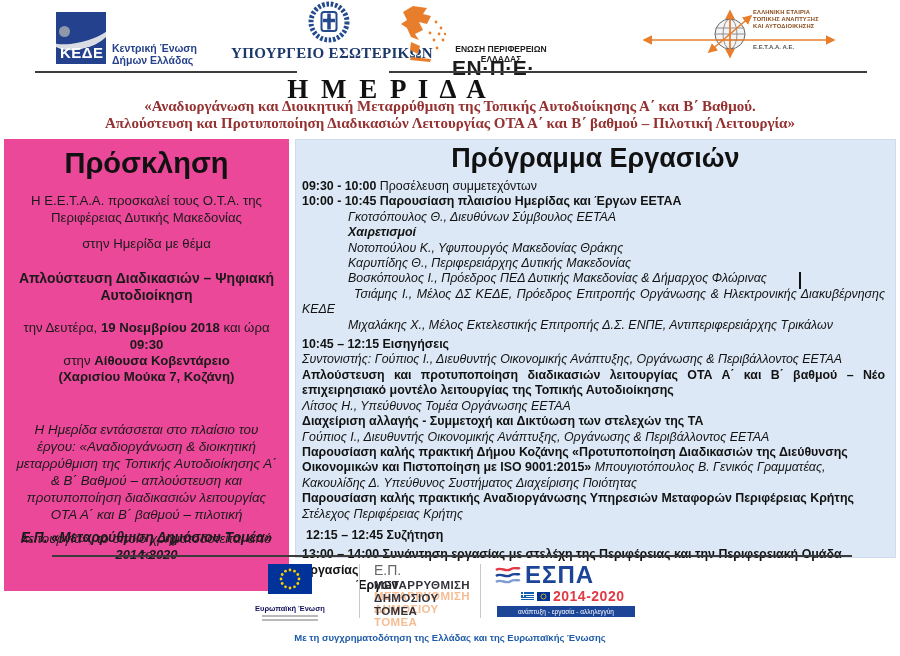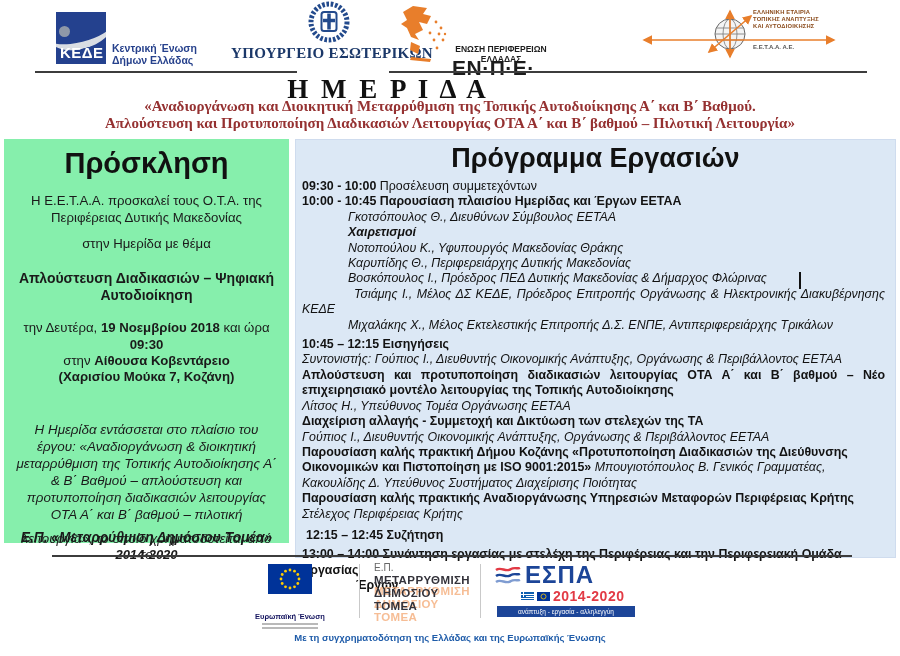--- a/index.html
+++ b/index.html
@@ -26,21 +26,21 @@
   .header-rule{position:absolute;top:71px;height:2px;background:#3c3c3c;}
   .hr-left{left:35px;width:262px;}
   .hr-right{left:389px;width:478px;}
   
   .main-title{position:absolute;left:0;top:74px;width:776px;text-align:center;
     font-family:"Liberation Serif",serif;font-weight:bold;font-size:27px;letter-spacing:3px;color:#111;}
   .sub1,.sub2{position:absolute;left:0;width:900px;text-align:center;
     font-family:"Liberation Serif",serif;font-weight:bold;font-size:15px;color:#953131;}
   .sub1{top:98px;} .sub2{top:115px;}
   
-  .invitation{position:absolute;left:4px;top:139px;width:285px;height:404px;background:#86efac;
+  .invitation{position:absolute;left:4px;top:139px;width:285px;height:452px;background:#ec4899;
     box-sizing:border-box;padding:2px 12px;text-align:center;}
   .invitation h2{margin:6px 0 0;font-size:29px;font-weight:bold;color:#111;}
   .inv-p{margin:0;font-size:13.2px;line-height:16.5px;color:#1a1a1a;}
   .inv-intro{margin-top:13px;}
   .inv-lead{margin-top:10px;}
   .inv-theme{margin-top:17px;font-size:14px;line-height:17px;font-weight:bold;}
   .inv-date{margin-top:15px;line-height:17px;}
   .inv-note{margin-top:35px;font-style:italic;font-size:13.4px;line-height:17px;}
   .inv-note2{margin-top:8px;font-style:italic;font-size:13.4px;}
   .inv-funding{position:absolute;left:4px;top:530px;width:285px;text-align:center;
@@ -61,24 +61,24 @@
   .gap{margin-top:4px !important;}
   .gap6{margin-top:6px !important;}
   .text-cursor{position:absolute;left:799px;top:272px;width:1.5px;height:17px;background:#111;}
   
   .bottom-rule{position:absolute;left:52px;top:555px;width:800px;height:2px;background:#3c3c3c;}
   
   .footer{position:absolute;left:0;top:562px;width:900px;display:flex;justify-content:center;align-items:flex-start;}
   .f-block{text-align:center;}
   .f-div{width:1px;height:54px;background:#c9c9c9;margin:2px 14px 0;}
   .eu-block{width:110px;padding-top:2px;}
-  .eu-label{font-size:7.5px;font-weight:bold;color:#13135e;margin-top:14px;}
+  .eu-label{font-size:7.5px;font-weight:bold;color:#13135e;margin-top:6px;}
   .eu-subline{width:56px;height:2px;background:#b9b9b9;margin:2px auto 0;}
   .ep-block{width:92px;text-align:left;}
-  .ep-small{font-size:10px;color:#666;margin:0 0 1px;}
+  .ep-small{font-size:14px;color:#666;margin:0 0 1px;}
   .ep-line{font-size:11.5px;line-height:13px;font-weight:800;color:#33323a;letter-spacing:.4px;
     text-shadow:0 11px 0 rgba(244,177,131,.85);}
   .espa-block{width:170px;text-align:left;padding-top:1px;}
   .espa-row1{display:flex;align-items:center;gap:4px;}
   .espa-name{font-size:24px;font-weight:800;color:#1C4598;letter-spacing:1px;line-height:24px;}
   .espa-row2{display:flex;align-items:center;gap:3px;margin:1px 0 2px 26px;}
   .espa-years{font-size:14px;font-weight:800;color:#E23A45;letter-spacing:.5px;}
   .espa-bar{width:138px;height:11px;background:#1C4598;color:#fff;font-size:6.5px;line-height:11px;text-align:center;margin-left:2px;}
   .cofinance{position:absolute;left:0;top:632px;width:900px;text-align:center;
     font-size:9.5px;font-weight:bold;color:#1F5CA9;}

